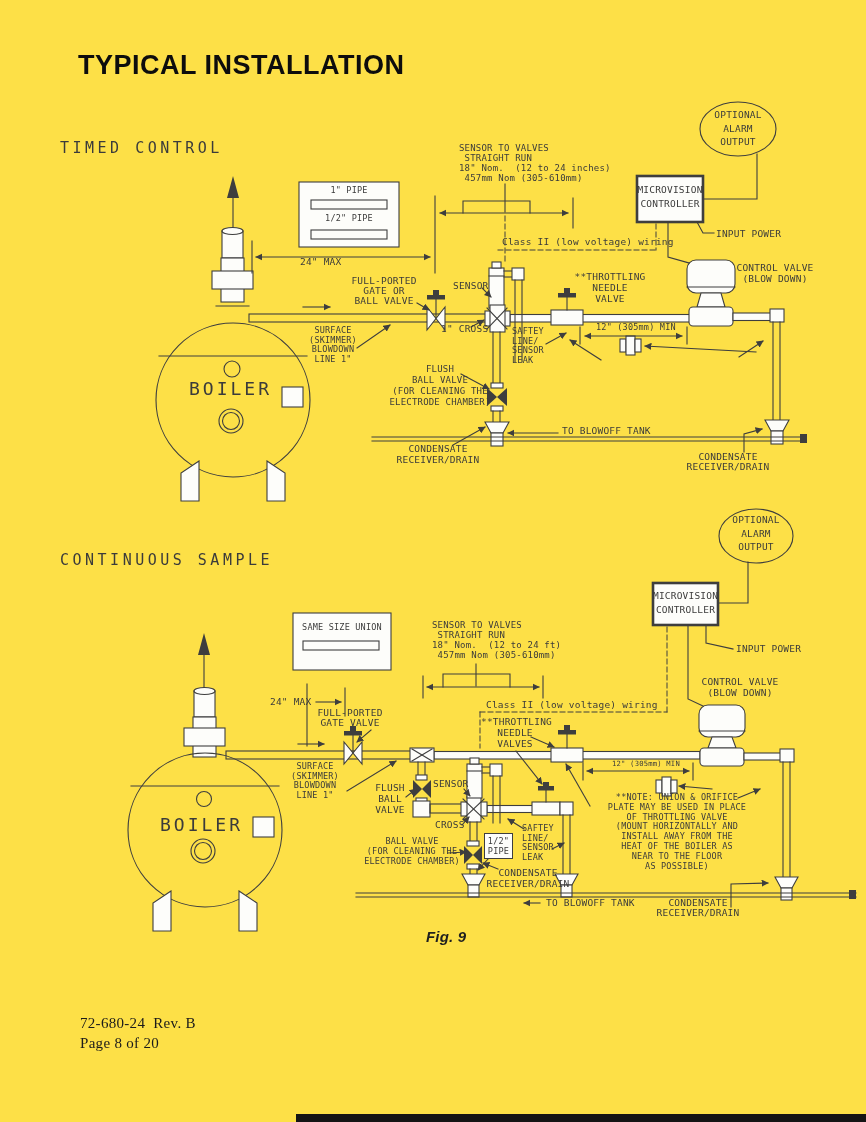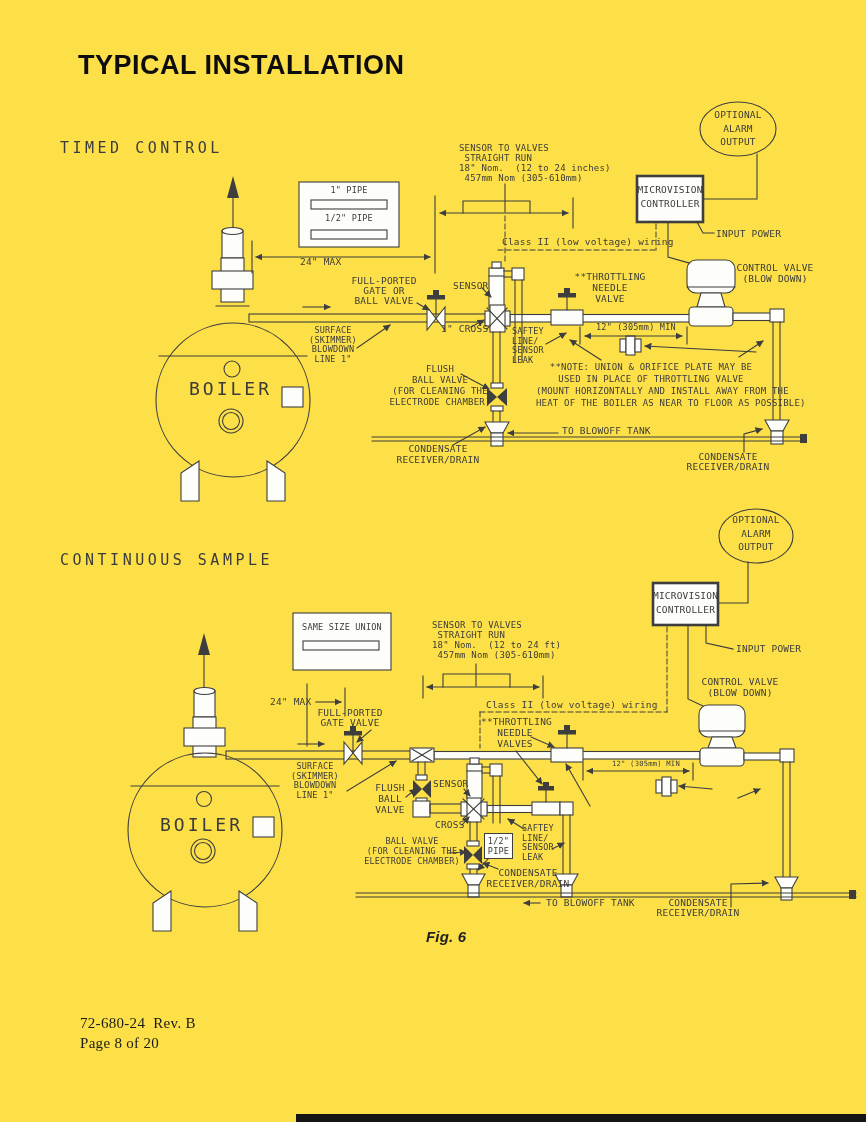--- a/index.html
+++ b/index.html
@@ -357,24 +357,20 @@
 <div class="lbl" style="left:441px;top:324px">1" CROSS</div>
 <div class="lbl s8" style="left:512px;top:327px">SAFTEY
 LINE/
 SENSOR
 LEAK</div>
 <div class="lbl s8" style="left:596px;top:323px">12" (305mm) MIN</div>
 <div class="lbl c lh11" style="left:384px;top:364px;width:112px;font-size:9px">FLUSH
 BALL VALVE
 (FOR CLEANING THE
 ELECTRODE CHAMBER)</div>
-<div class="lbl c lh12" style="left:536px;top:361px;width:230px;font-size:9px">**NOTE: UNION &amp; ORIFICE PLATE MAY BE
-USED IN PLACE OF THROTTLING VALVE
-(MOUNT HORIZONTALLY AND INSTALL AWAY FROM THE
-HEAT OF THE BOILER AS NEAR TO FLOOR AS POSSIBLE)</div>
 <div class="lbl" style="left:562px;top:426px">TO BLOWOFF TANK</div>
 <div class="lbl c lh11" style="left:393px;top:443px;width:90px">CONDENSATE
 RECEIVER/DRAIN</div>
 <div class="lbl c lh10" style="left:683px;top:452px;width:90px">CONDENSATE
 RECEIVER/DRAIN</div>
 <div class="lbl big" style="left:189px;top:384px">BOILER</div>
 
 <div class="lbl sec" style="left:60px;top:555px">CONTINUOUS SAMPLE</div>
 <div class="lbl c s8" style="left:293px;top:623px;width:98px">SAME SIZE UNION</div>
 <div class="lbl lh10" style="left:432px;top:620px;font-size:9px">SENSOR TO VALVES
@@ -408,25 +404,33 @@
 <div class="lbl" style="left:435px;top:820px">CROSS</div>
 <div class="lbl c lh10 s8" style="left:360px;top:836px;width:104px">BALL VALVE
 (FOR CLEANING THE
 ELECTRODE CHAMBER)</div>
 <div class="lbl c s8 boxlbl" style="left:484px;top:833px;width:27px;height:22px;line-height:10px;padding-top:2px">1/2"
 PIPE</div>
 <div class="lbl s8" style="left:522px;top:824px">SAFTEY
 LINE/
 SENSOR
 LEAK</div>
+<div class="lbl c s8" style="left:598px;top:793px;width:158px;line-height:9.8px">**NOTE: UNION &amp; ORIFICE
+PLATE MAY BE USED IN PLACE
+OF THROTTLING VALVE
+(MOUNT HORIZONTALLY AND
+INSTALL AWAY FROM THE
+HEAT OF THE BOILER AS
+NEAR TO THE FLOOR
+AS POSSIBLE)</div>
 <div class="lbl c lh11" style="left:482px;top:867px;width:92px">CONDENSATE
 RECEIVER/DRAIN</div>
 <div class="lbl" style="left:546px;top:898px">TO BLOWOFF TANK</div>
 <div class="lbl c lh10" style="left:652px;top:898px;width:92px">CONDENSATE
 RECEIVER/DRAIN</div>
 <div class="lbl big" style="left:160px;top:820px">BOILER</div>
 
-<div class="lbl cap" style="left:426px;top:932px">Fig. 6</div>
+<div class="lbl cap" style="left:426px;top:932px">Fig. 9</div>
 <div class="lbl ft" style="left:80px;top:1018px">72-680-24  Rev. B</div>
 <div class="lbl ft" style="left:80px;top:1038px">Page 8 of 20</div>
 
 <div class="strip"></div>
 </div>
 
 </body></html>

